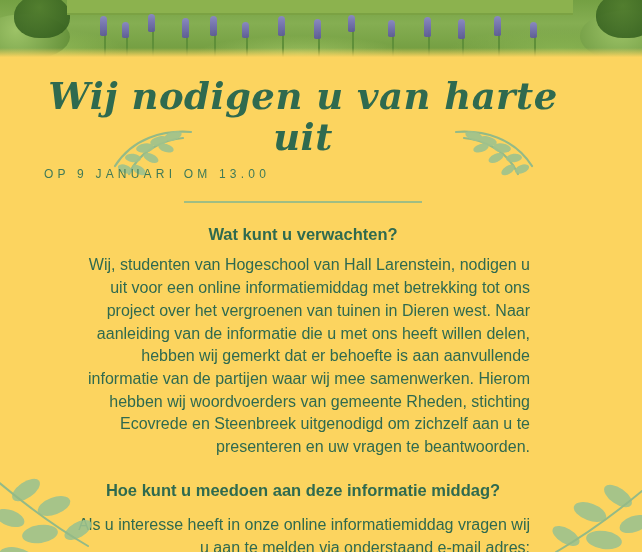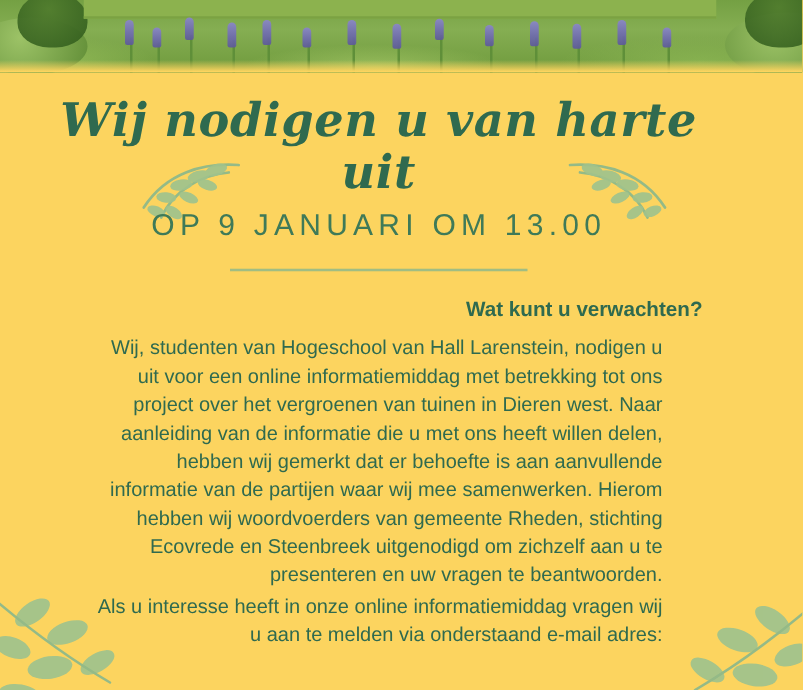--- a/index.html
+++ b/index.html
@@ -123,23 +123,22 @@
     font-family: "DejaVu Serif", serif;
     font-style: italic;
     font-weight: 700;
     font-size: 37px;
     line-height: 1.1;
     color: #2f6a4f;
     letter-spacing: .5px;
   }
   .invite-subtitle {
     margin: 10px 0 0 0;
-    text-align: center;
     font-family: "Liberation Sans", sans-serif;
-    font-size: 24px;
+    font-size: 12px;
     font-weight: 400;
     letter-spacing: 4.2px;
     color: #3f7a58;
   }
   .divider-wrap {
     position: relative;
     height: 30px;
     margin-top: 6px;
   }
   .divider-line {
@@ -147,21 +146,21 @@
     left: 140px;
     right: 140px;
     top: 14px;
     height: 2px;
     background: #8fb98a;
     opacity: .85;
   }
 
   .section-heading {
     margin: 8px 0 0 0;
-    text-align: right;
+    text-align: center;
     font-family: "Liberation Sans", sans-serif;
     font-weight: 700;
     font-size: 16.5px;
     color: #2f6a4f;
   }
   .section-heading.second {
     margin-top: 22px;
   }
   .body-copy {
     margin: 10px 32px 0 32px;
@@ -267,20 +266,21 @@
     <h1 class="invite-title">Wij nodigen u van harte uit</h1>
     <div class="invite-subtitle">OP 9 JANUARI OM 13.00</div>
 
     <div class="divider-wrap">
       <div class="divider-line"></div>
     </div>
 
     <h2 class="section-heading">Wat kunt u verwachten?</h2>
     <p class="body-copy">Wij, studenten van Hogeschool van Hall Larenstein, nodigen u uit voor een online informatiemiddag met betrekking tot ons project over het vergroenen van tuinen in Dieren west. Naar aanleiding van de informatie die u met ons heeft willen delen, hebben wij gemerkt dat er behoefte is aan aanvullende informatie van de partijen waar wij mee samenwerken. Hierom hebben wij woordvoerders van gemeente Rheden, stichting Ecovrede en Steenbreek uitgenodigd om zichzelf aan u te presenteren en uw vragen te beantwoorden.</p>
 
+    <h2 class="section-heading second">Hoe kunt u meedoen aan deze informatie middag?</h2>
     <p class="body-copy tail-copy">Als u interesse heeft in onze online informatiemiddag vragen wij u aan te melden via onderstaand e-mail adres:</p>
   </div>
 
   <div class="corner-left">
     <svg viewBox="0 0 130 110" width="130" height="110" aria-hidden="true">
       <g fill="#9cc28f" opacity=".95">
         <ellipse cx="34" cy="18" rx="16" ry="8" transform="rotate(-35 34 18)"></ellipse>
         <ellipse cx="62" cy="34" rx="17" ry="8.5" transform="rotate(-20 62 34)"></ellipse>
         <ellipse cx="18" cy="46" rx="15" ry="8" transform="rotate(20 18 46)"></ellipse>
         <ellipse cx="48" cy="62" rx="18" ry="9" transform="rotate(-8 48 62)"></ellipse>

